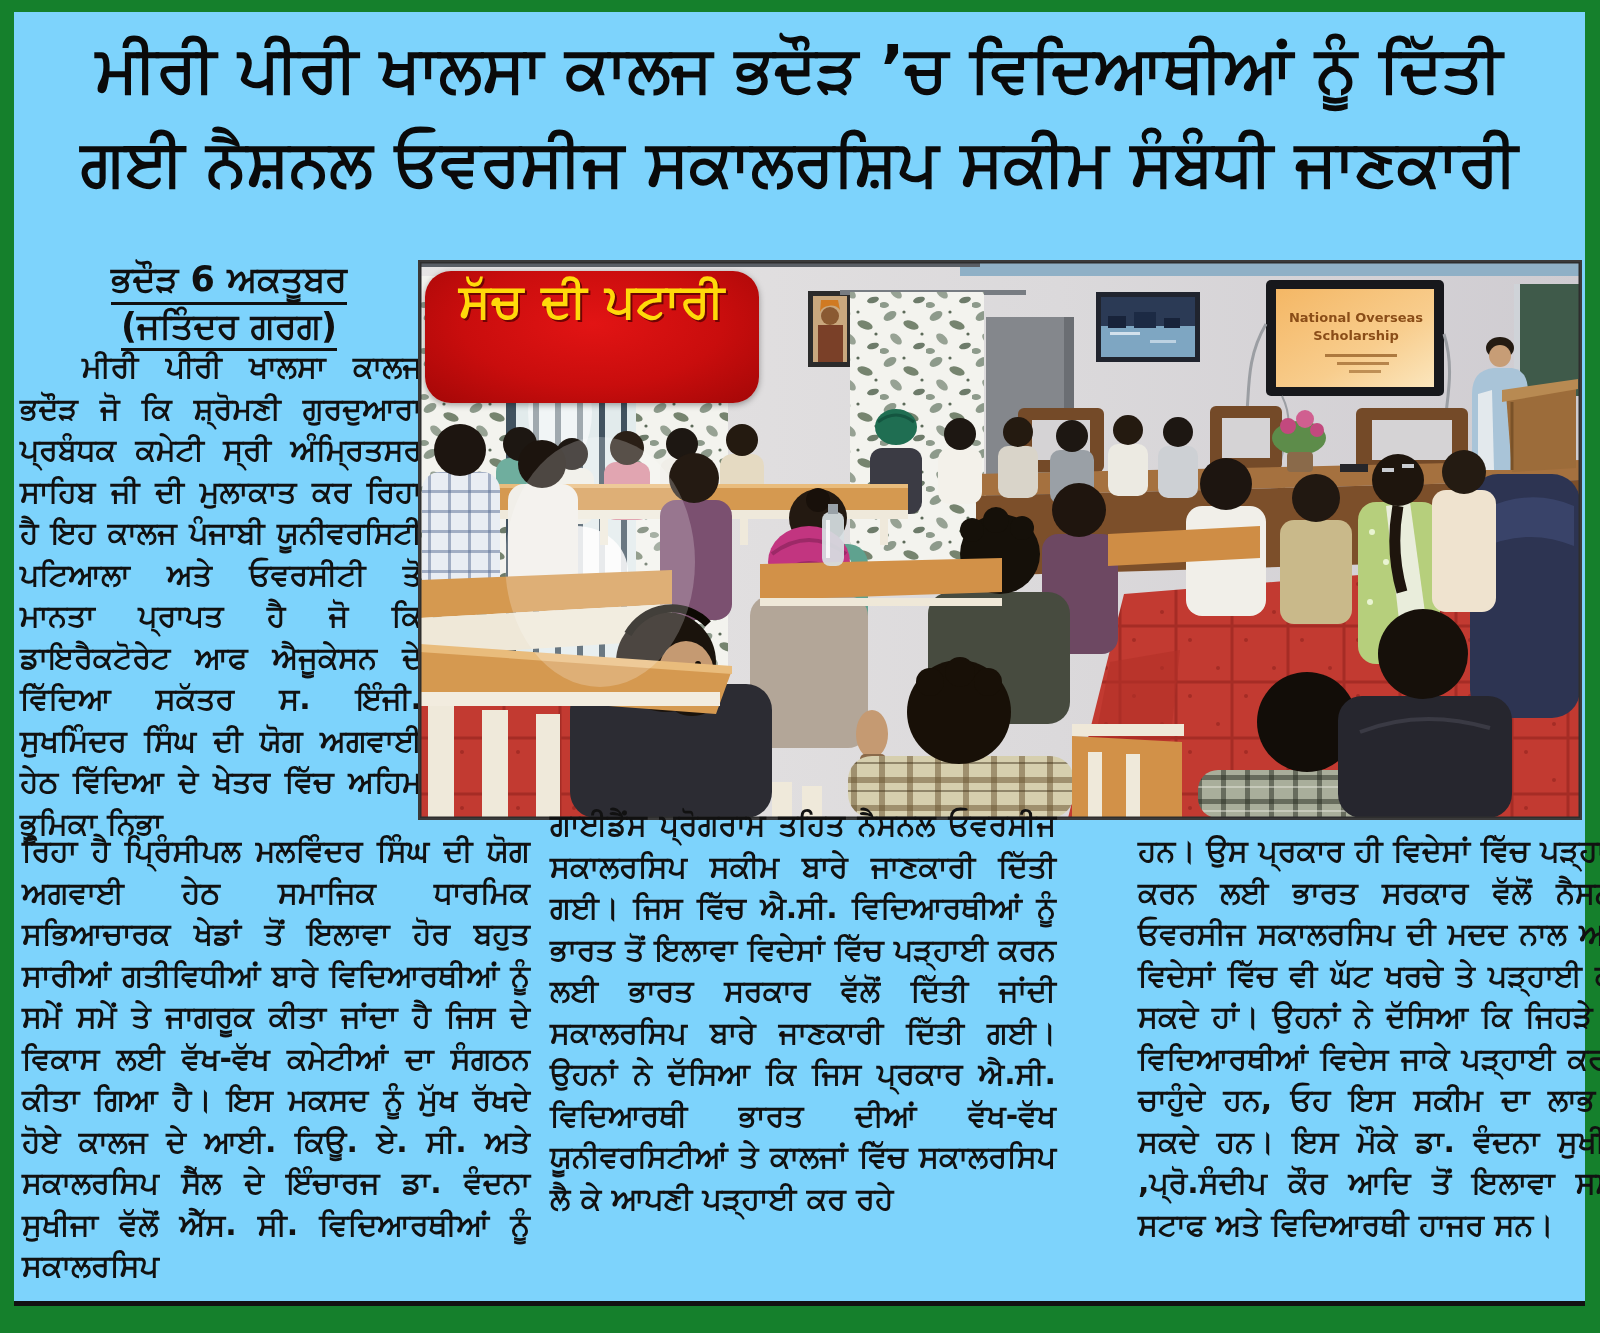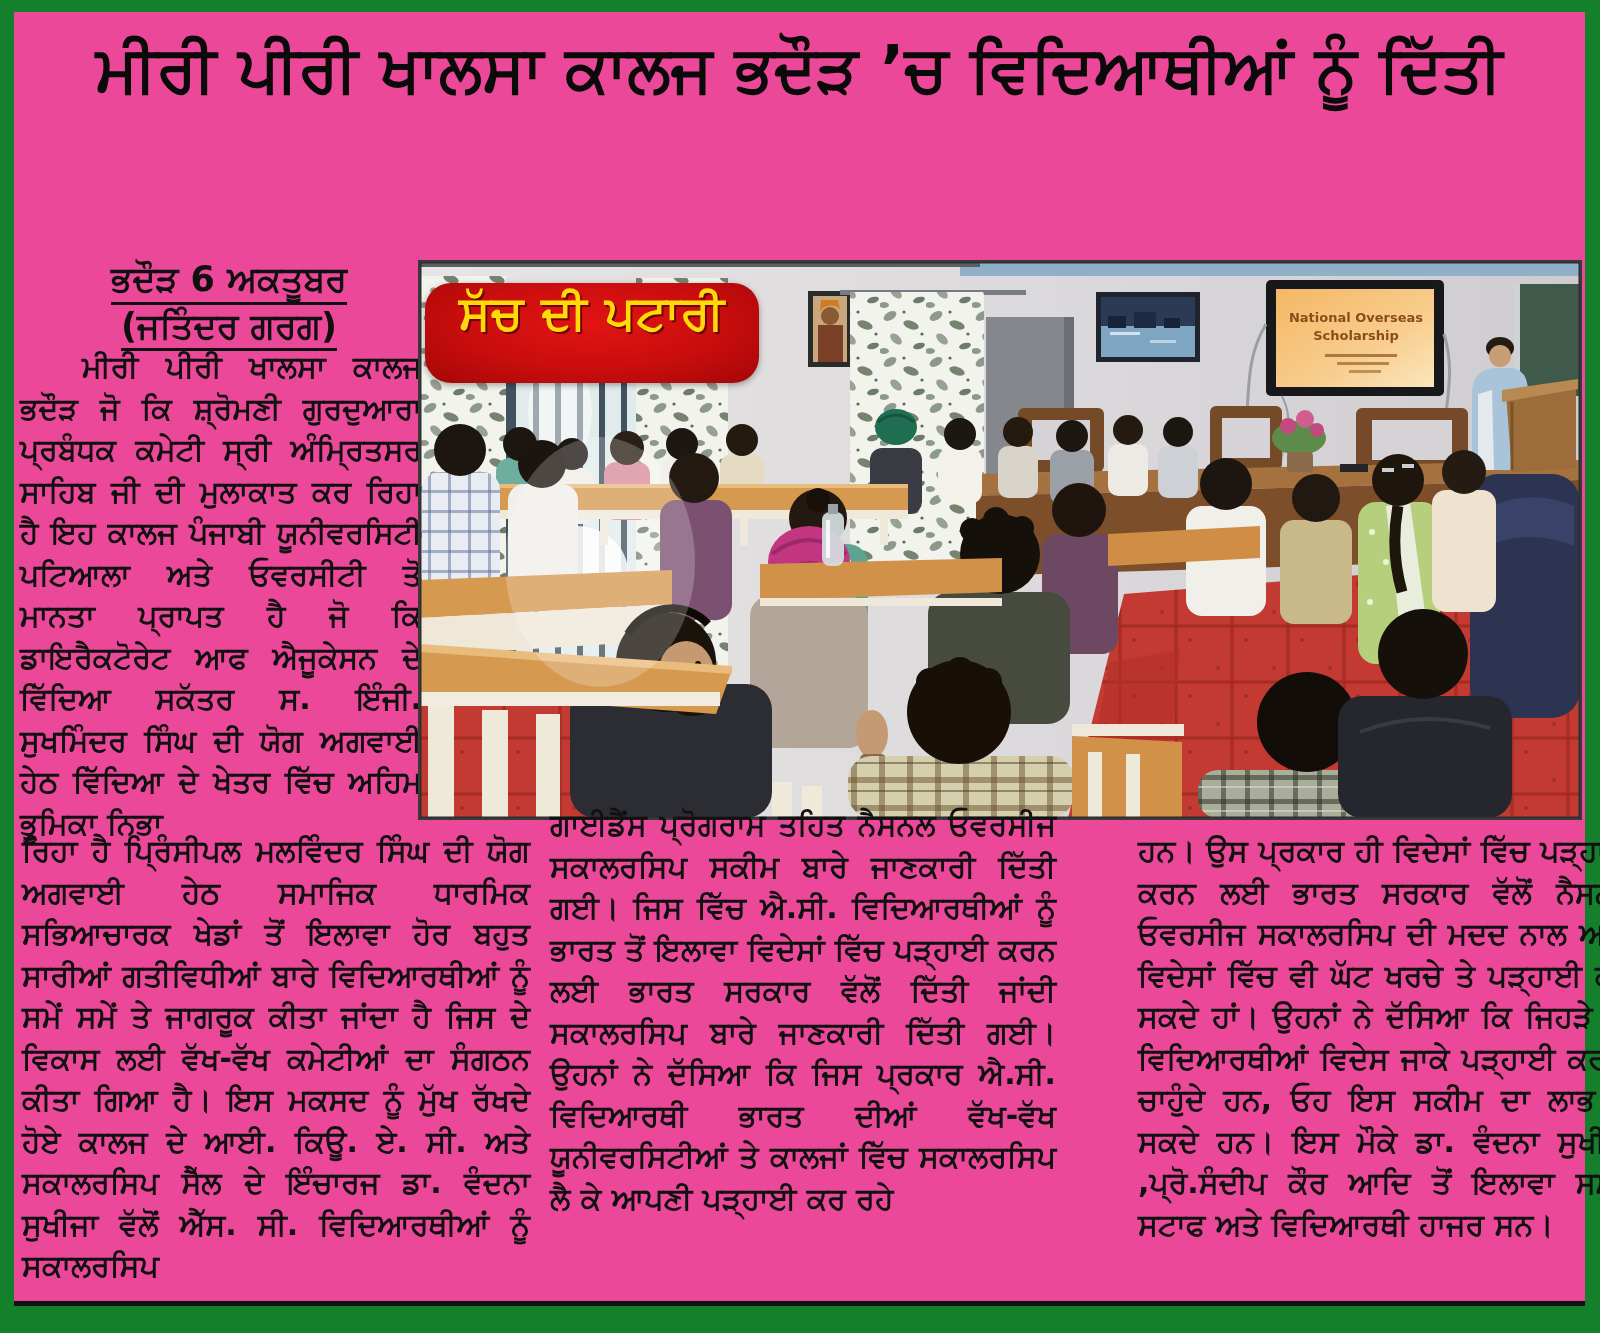--- a/index.html
+++ b/index.html
@@ -3,21 +3,21 @@
 <meta charset="utf-8">
 <style>
   html,body{margin:0;padding:0;}
   body{
     width:1600px;height:1333px;position:relative;overflow:hidden;
     background:#15802c;
     font-family:"DejaVu Sans","Liberation Sans",sans-serif;
   }
   .page{
     position:absolute;left:14px;top:12px;width:1571px;height:1294px;
-    background:#ec4899;border-bottom:5px solid #121212;box-sizing:border-box;
+    background:#7dd3fc;border-bottom:5px solid #121212;box-sizing:border-box;
   }
   .headline{
     position:absolute;left:10px;top:10px;width:1550px;text-align:center;
     font-weight:bold;font-size:64px;line-height:1.47;color:#0a0a0a;
     letter-spacing:0px;margin:0;
   }
   .dateline{
     position:absolute;left:30px;top:246px;width:370px;text-align:center;
     font-weight:bold;font-size:35px;line-height:1.22;color:#101010;
   }
@@ -29,40 +29,40 @@
   .col1top{left:6px;top:334px;width:402px;text-indent:62px;}
   .col1bot{left:8px;top:818px;width:508px;}
   .col2{left:536px;top:792px;width:506px;}
   .col3{left:1124px;top:818px;width:496px;}
   .photo{
     position:absolute;left:406px;top:250px;width:1160px;height:556px;
     background:#d8d6d8;outline:2px solid #3a3a3a;
   }
   .photo svg{position:absolute;left:0;top:0;}
   .logo{
-    position:absolute;left:5px;top:9px;width:334px;height:100px;
+    position:absolute;left:5px;top:9px;width:334px;height:132px;
     background:radial-gradient(ellipse at 50% 40%, #e21414 0%, #c90d0d 55%, #a30707 100%);
-    border-radius:26px;text-align:center;box-shadow:0 2px 6px rgba(0,0,0,.35);margin-top:12px;
+    border-radius:26px;text-align:center;box-shadow:0 2px 6px rgba(0,0,0,.35);
   }
   .logo-title{
     font-size:47px;font-weight:bold;color:#ffd90a;line-height:1.05;
     margin-top:5px;text-shadow:2px 2px 0 #6e0404;letter-spacing:1px;
   }
   .logo-url{
     font-size:29px;font-weight:bold;color:#ffffff;line-height:1.0;
     font-family:"Liberation Sans","DejaVu Sans",sans-serif;letter-spacing:0.5px;
     text-shadow:1px 1px 0 #6e0404;
   }
 </style>
 </head>
 <body>
 
 <div class="page">
 
-  <h1 class="headline"><span>ਮੀਰੀ ਪੀਰੀ ਖਾਲਸਾ ਕਾਲਜ ਭਦੌੜ ’ਚ ਵਿਦਿਆਥੀਆਂ ਨੂੰ ਦਿੱਤੀ</span><br></h1>
+  <h1 class="headline"><span>ਮੀਰੀ ਪੀਰੀ ਖਾਲਸਾ ਕਾਲਜ ਭਦੌੜ ’ਚ ਵਿਦਿਆਥੀਆਂ ਨੂੰ ਦਿੱਤੀ</span><br><span>ਗਈ ਨੈਸ਼ਨਲ ਓਵਰਸੀਜ ਸਕਾਲਰਸ਼ਿਪ ਸਕੀਮ ਸੰਬੰਧੀ ਜਾਣਕਾਰੀ</span></h1>
 
   <div class="dateline">
     <div><span class="u">ਭਦੌੜ 6 ਅਕਤੂਬਰ</span></div>
     <div><span class="u">(ਜਤਿੰਦਰ ਗਰਗ)</span></div>
   </div>
 
   <div class="bodytext col1top">ਮੀਰੀ ਪੀਰੀ ਖਾਲਸਾ ਕਾਲਜ ਭਦੌੜ ਜੋ ਕਿ ਸ਼੍ਰੋਮਣੀ ਗੁਰਦੁਆਰਾ ਪ੍ਰਬੰਧਕ ਕਮੇਟੀ ਸ੍ਰੀ ਅੰਮ੍ਰਿਤਸਰ ਸਾਹਿਬ ਜੀ ਦੀ ਮੁਲਾਕਾਤ ਕਰ ਰਿਹਾ ਹੈ ਇਹ ਕਾਲਜ ਪੰਜਾਬੀ ਯੂਨੀਵਰਸਿਟੀ ਪਟਿਆਲਾ ਅਤੇ ਓਵਰਸੀਟੀ ਤੋਂ ਮਾਨਤਾ ਪ੍ਰਾਪਤ ਹੈ ਜੋ ਕਿ ਡਾਇਰੈਕਟੋਰੇਟ ਆਫ ਐਜੂਕੇਸਨ ਦੇ ਵਿੱਦਿਆ ਸਕੱਤਰ ਸ. ਇੰਜੀ. ਸੁਖਮਿੰਦਰ ਸਿੰਘ ਦੀ ਯੋਗ ਅਗਵਾਈ ਹੇਠ ਵਿੱਦਿਆ ਦੇ ਖੇਤਰ ਵਿੱਚ ਅਹਿਮ ਭੂਮਿਕਾ ਨਿਭਾ</div>
 
   <div class="photo">
     <svg width="1160" height="556" viewBox="0 0 1160 556">

